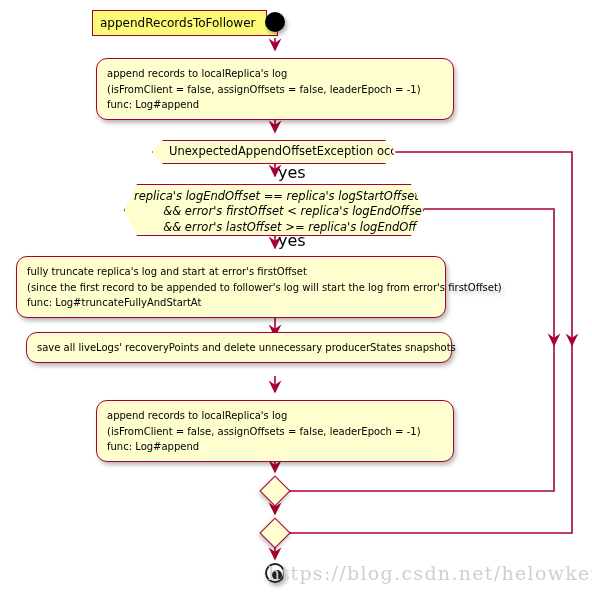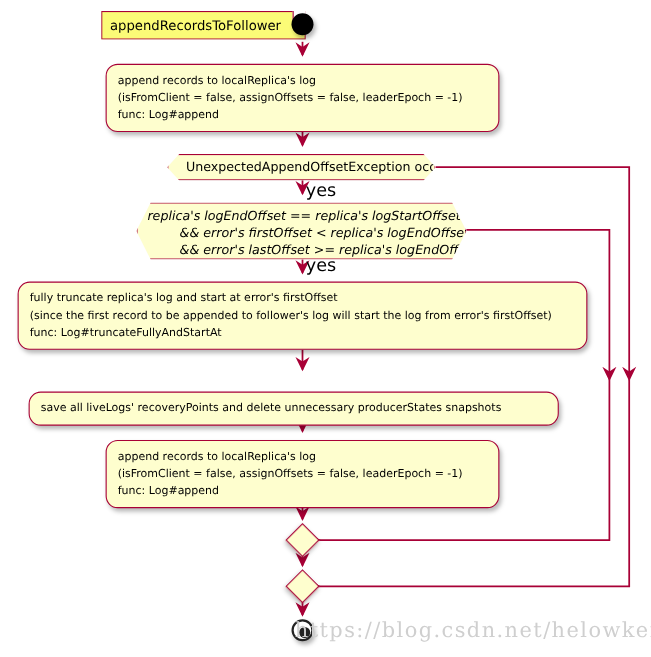--- a/index.html
+++ b/index.html
@@ -218,25 +218,25 @@
 func: Log#append</div>
 
   <div class="node decision hex1">UnexpectedAppendOffsetException occurs?</div>
   <div class="edge-label" style="left:278px; top:163px;">yes</div>
 
   <div class="node decision hex2">replica's logEndOffset == replica's logStartOffset
         &amp;&amp; error's firstOffset &lt; replica's logEndOffset
         &amp;&amp; error's lastOffset &gt;= replica's logEndOffset?</div>
   <div class="edge-label" style="left:278px; top:231px;">yes</div>
 
-  <div class="node activity" style="left:16px; top:256px; width:518px;">fully truncate replica's log and start at error's firstOffset
+  <div class="node activity" style="left:16px; top:256px; width:430px;">fully truncate replica's log and start at error's firstOffset
 (since the first record to be appended to follower's log will start the log from error's firstOffset)
 func: Log#truncateFullyAndStartAt</div>
 
-  <div class="node activity" style="left:26px; top:356px; width:482px; line-height:17px; padding-top:6px; padding-bottom:6px;">save all liveLogs' recoveryPoints and delete unnecessary producerStates snapshots</div>
+  <div class="node activity" style="left:26px; top:332px; width:426px; line-height:17px; padding-top:6px; padding-bottom:6px;">save all liveLogs' recoveryPoints and delete unnecessary producerStates snapshots</div>
 
   <div class="node activity" style="left:96px; top:400px; width:358px;">append records to localReplica's log
 (isFromClient = false, assignOffsets = false, leaderEpoch = -1)
 func: Log#append</div>
 
   <div class="node merge" style="left:264px; top:480px;"></div>
   <div class="node merge" style="left:264px; top:522px;"></div>
 
   <div class="node end-outer" style="left:265px; top:563px;">
     <span class="end-inner"></span>

